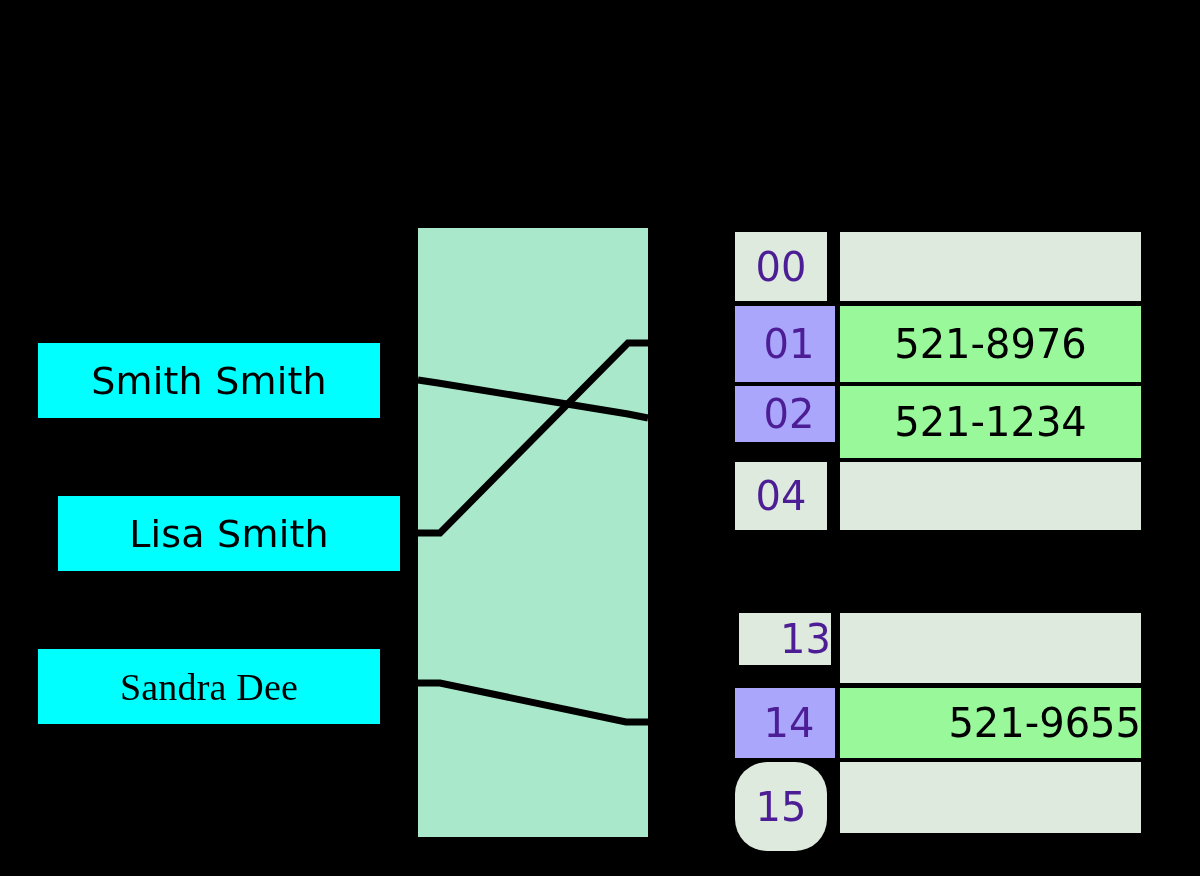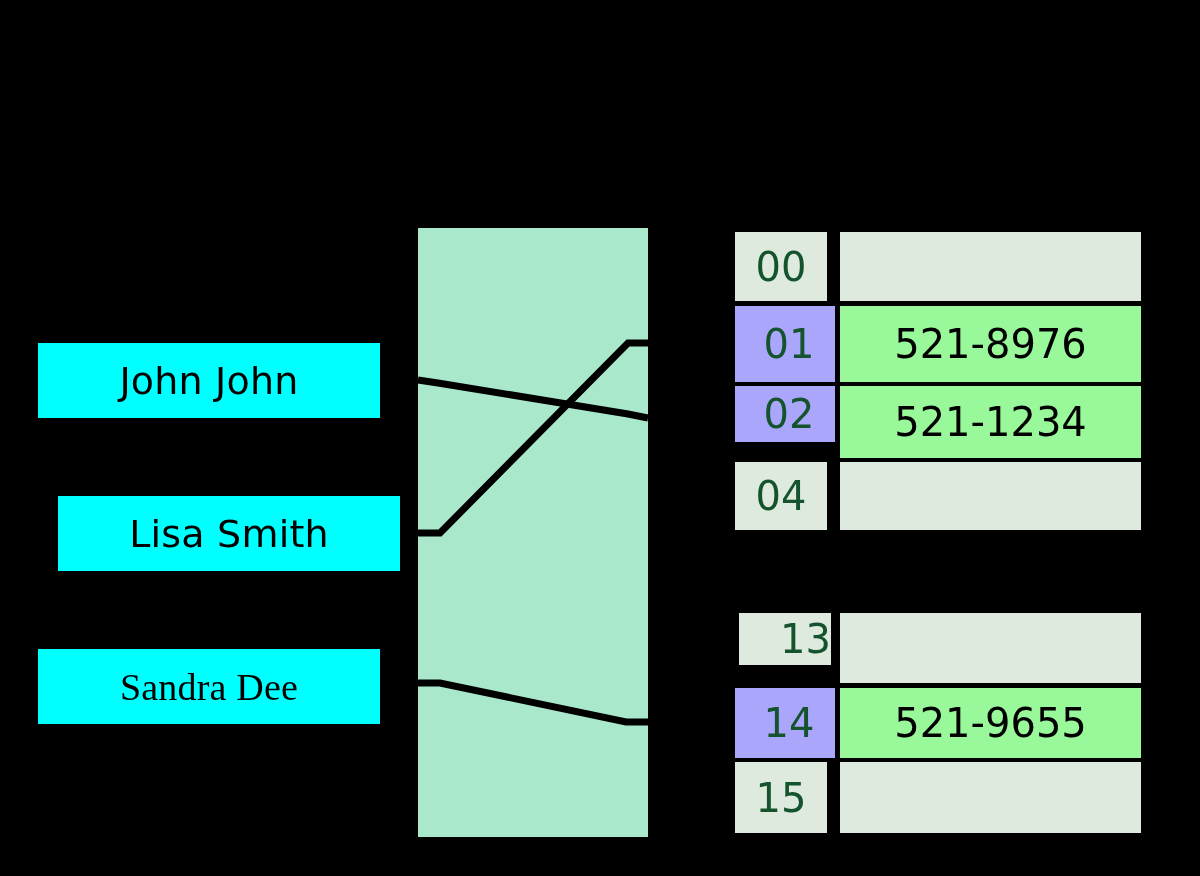--- a/index.html
+++ b/index.html
@@ -40,21 +40,21 @@
     width: 1200px;
     height: 876px;
     pointer-events: none;
   }
   .table-group {
     position: absolute;
   }
   .idx-cell {
     position: absolute;
     background: #DEEADD;
-    color: #14532d;
+    color: #4c1d95;
     display: flex;
     align-items: center;
     justify-content: center;
     font-size: 40px;
     line-height: 1;
   }
   .idx-cell.hl {
     background: #AAA6FB;
     padding-left: 8px;
   }
@@ -72,21 +72,21 @@
   .val-cell.filled {
     background: #98F89A;
   }
 </style>
 </head>
 <body>
 
 <div id="canvas">
 
   <div class="key-box" style="left:38px; top:343px; width:342px; height:75px;">
-    <span>John John</span>
+    <span>Smith Smith</span>
   </div>
 
   <div class="key-box" style="left:38px; top:496px; width:342px; height:75px;margin-left:20px;">
     <span>Lisa Smith</span>
   </div>
 
   <div class="key-box" style="left:38px; top:649px; width:342px; height:75px;font-family:Liberation Serif, serif;">
     <span>Sandra Dee</span>
   </div>
 
@@ -139,25 +139,25 @@
     <div class="idx-cell" style="left:739px; top:613px; width:92px; height:52px;justify-content:flex-end;">
       <span>13</span>
     </div>
     <div class="val-cell" style="left:840px; top:613px; width:301px; height:70px;">
       <span></span>
     </div>
 
     <div class="idx-cell hl" style="left:735px; top:688px; width:92px; height:70px;">
       <span>14</span>
     </div>
-    <div class="val-cell filled" style="left:840px; top:688px; width:301px; height:70px;">
+    <div class="val-cell filled" style="left:840px; top:688px; width:301px; height:70px;justify-content:flex-end;">
       <span>521-9655</span>
     </div>
 
-    <div class="idx-cell" style="left:735px; top:762px; width:92px; height:71px;">
+    <div class="idx-cell" style="left:735px; top:762px; width:92px; height:89px;border-radius:32px;">
       <span>15</span>
     </div>
     <div class="val-cell" style="left:840px; top:762px; width:301px; height:71px;">
       <span></span>
     </div>
   </div>
 
 </div>
 
 </body></html>

